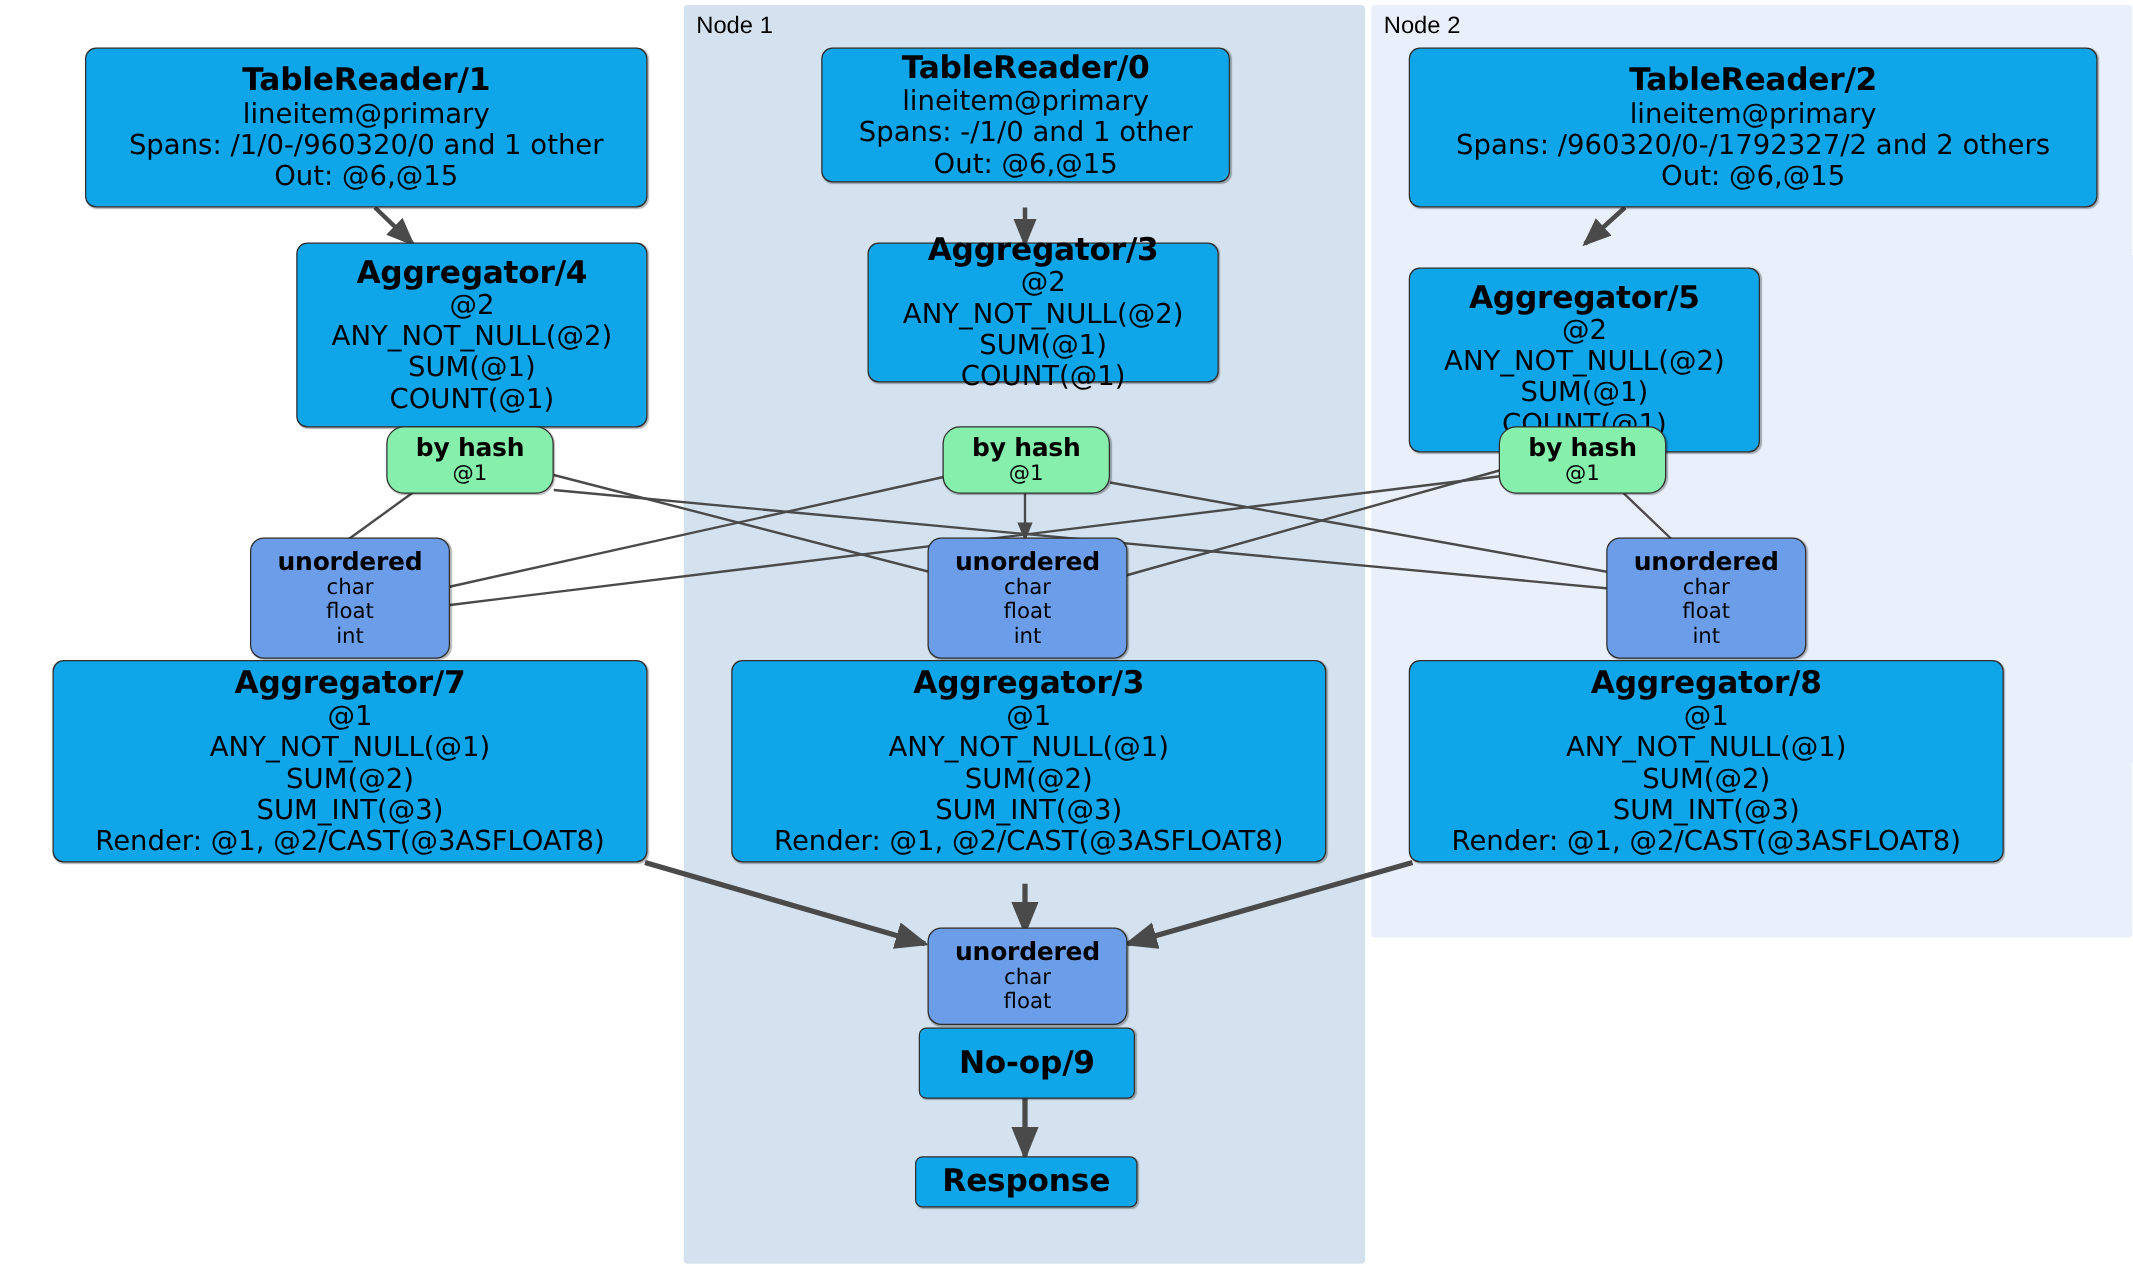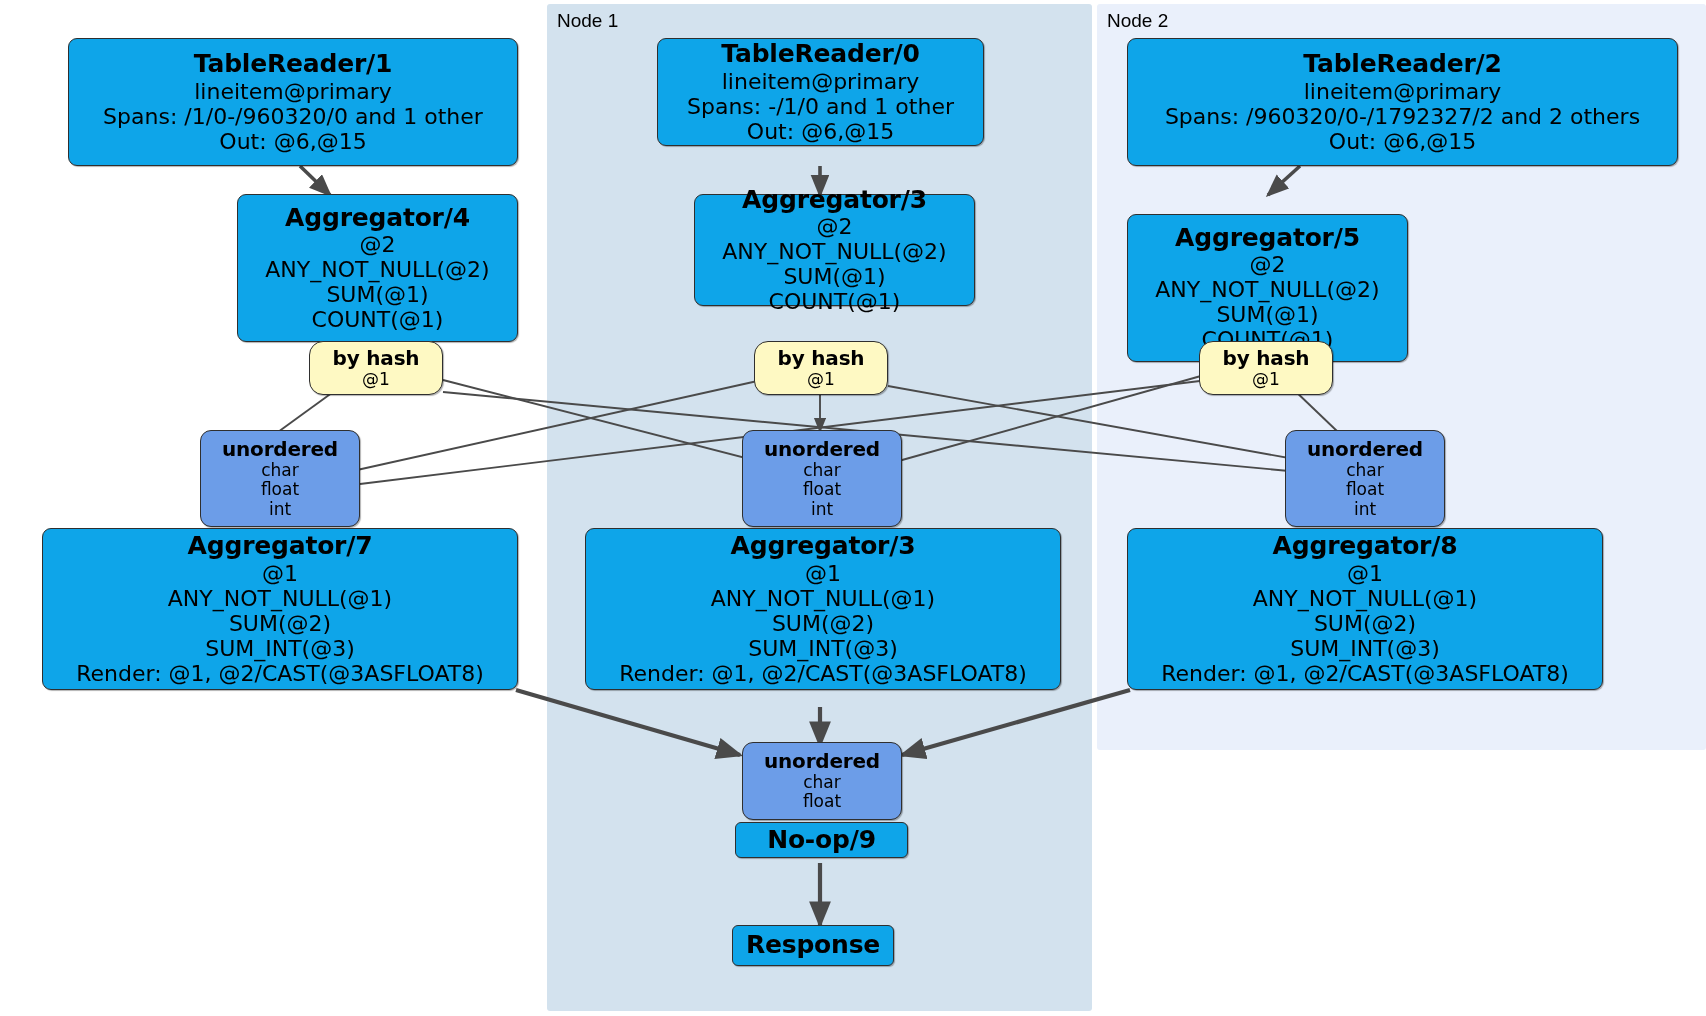--- a/index.html
+++ b/index.html
@@ -39,21 +39,21 @@
     text-align: center;
     line-height: 1.14;
     padding: 4px 8px;
     display: flex;
     flex-direction: column;
     justify-content: center;
     align-items: center;
     box-shadow: 1px 1px 1px rgba(0,0,0,0.30);
   }
   .gbox.proc { background: #0ea5e9; }
-  .gbox.router { background: #fef9c3; border-radius: 14px; }
+  .gbox.router { background: #86efac; border-radius: 14px; }
   .gbox.sync   { background: #6c9de8; border-radius: 11px; }
 
   .gbox .title {
     font-weight: bold;
     font-size: 25px;
     color: #000;
     white-space: nowrap;
     letter-spacing: -0.2px;
   }
   .gbox .sub {
@@ -231,21 +231,21 @@
     <div class="sub">SUM_INT(@3)</div>
     <div class="sub">Render: @1, @2/CAST(@3ASFLOAT8)</div>
   </div>
 
   <div class="gbox sync" style="left:742px; top:742px; width:160px; height:78px;">
     <div class="title">unordered</div>
     <div class="sub">char</div>
     <div class="sub">float</div>
   </div>
 
-  <div class="gbox proc noop" style="left:735px; top:822px; width:173px; height:36px;justify-content:center;">
+  <div class="gbox proc noop" style="left:735px; top:822px; width:173px; height:57px;justify-content:center;">
     <div class="title">No-op/9</div>
   </div>
 
-  <div class="gbox proc response" style="left:732px; top:925px; width:162px; height:41px;">
+  <div class="gbox proc response" style="left:732px; top:925px; width:178px; height:41px;">
     <div class="title">Response</div>
   </div>
 
 </div>
 
 </body></html>

